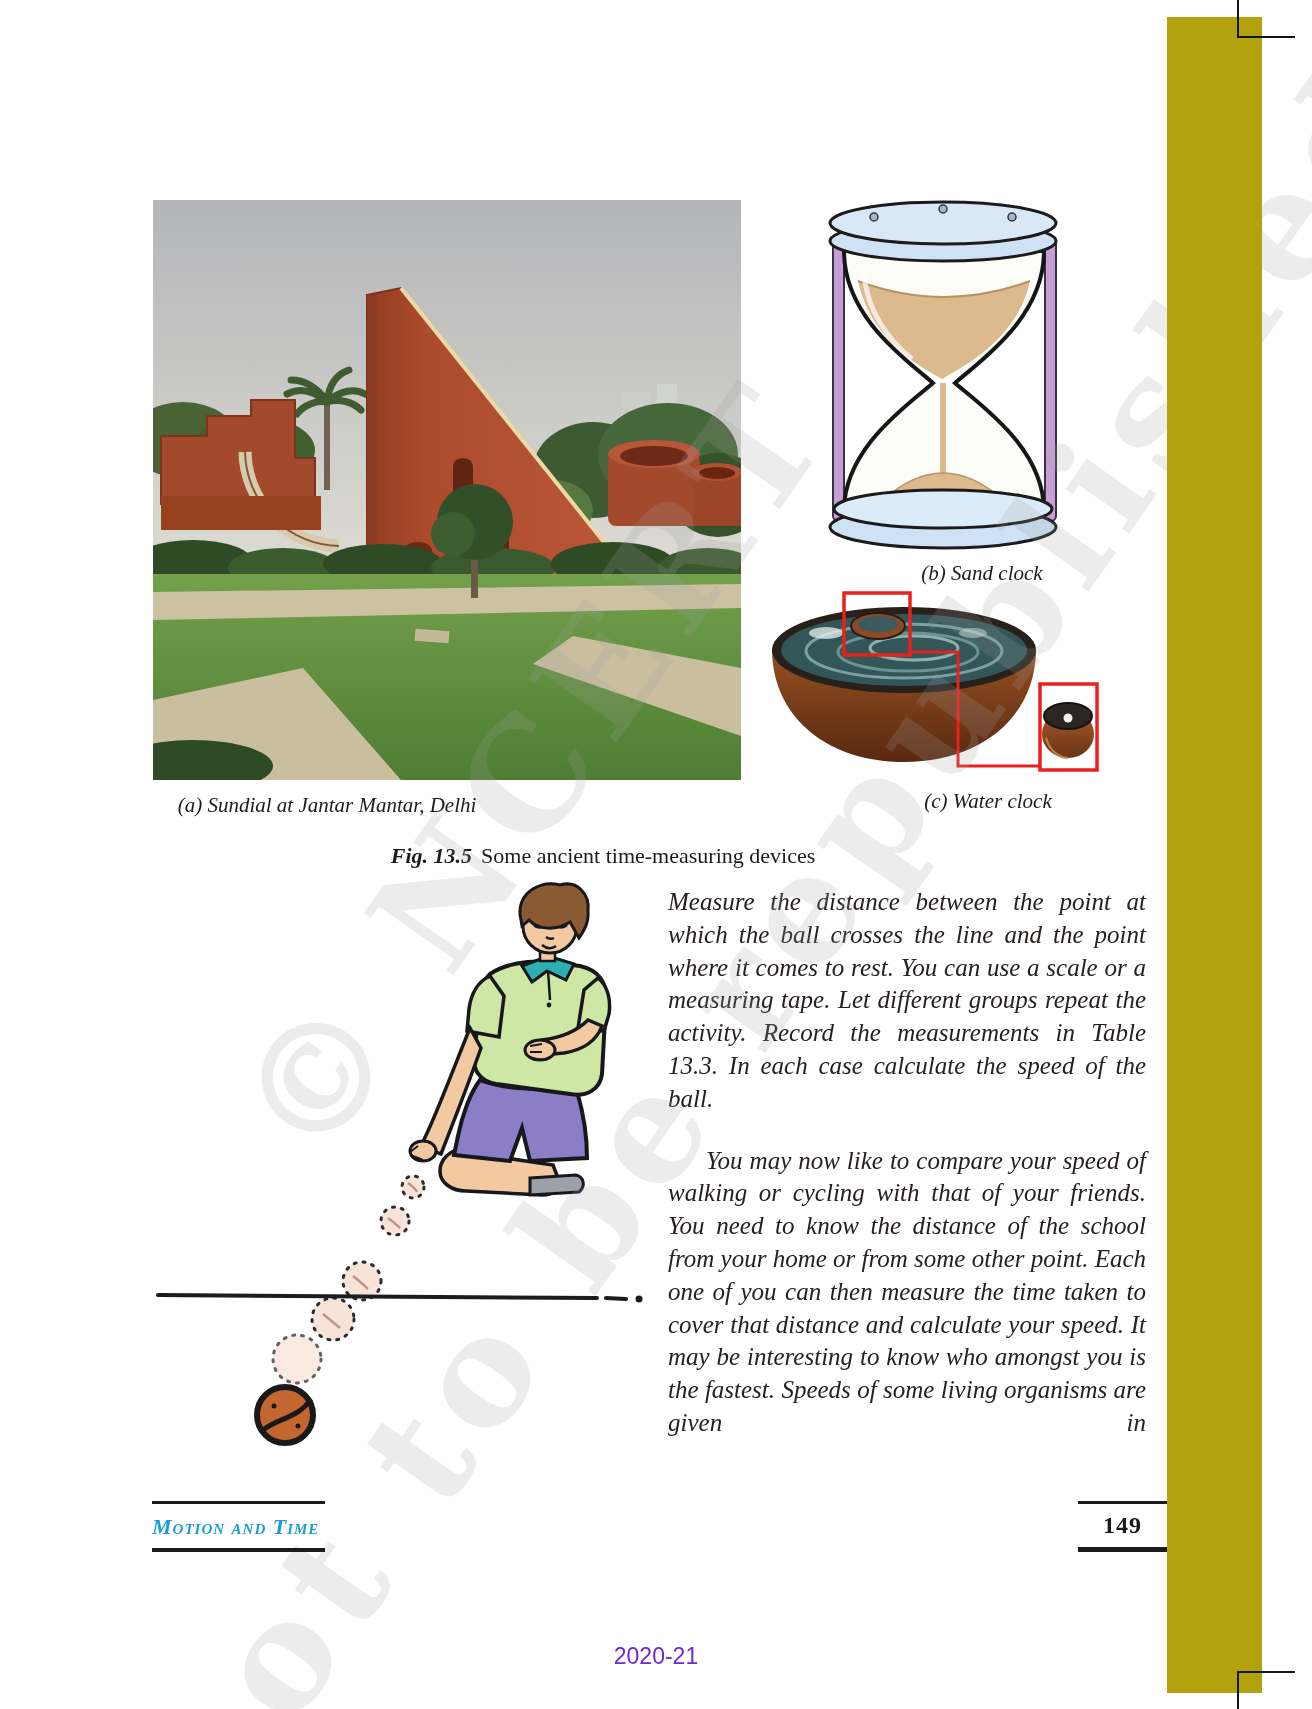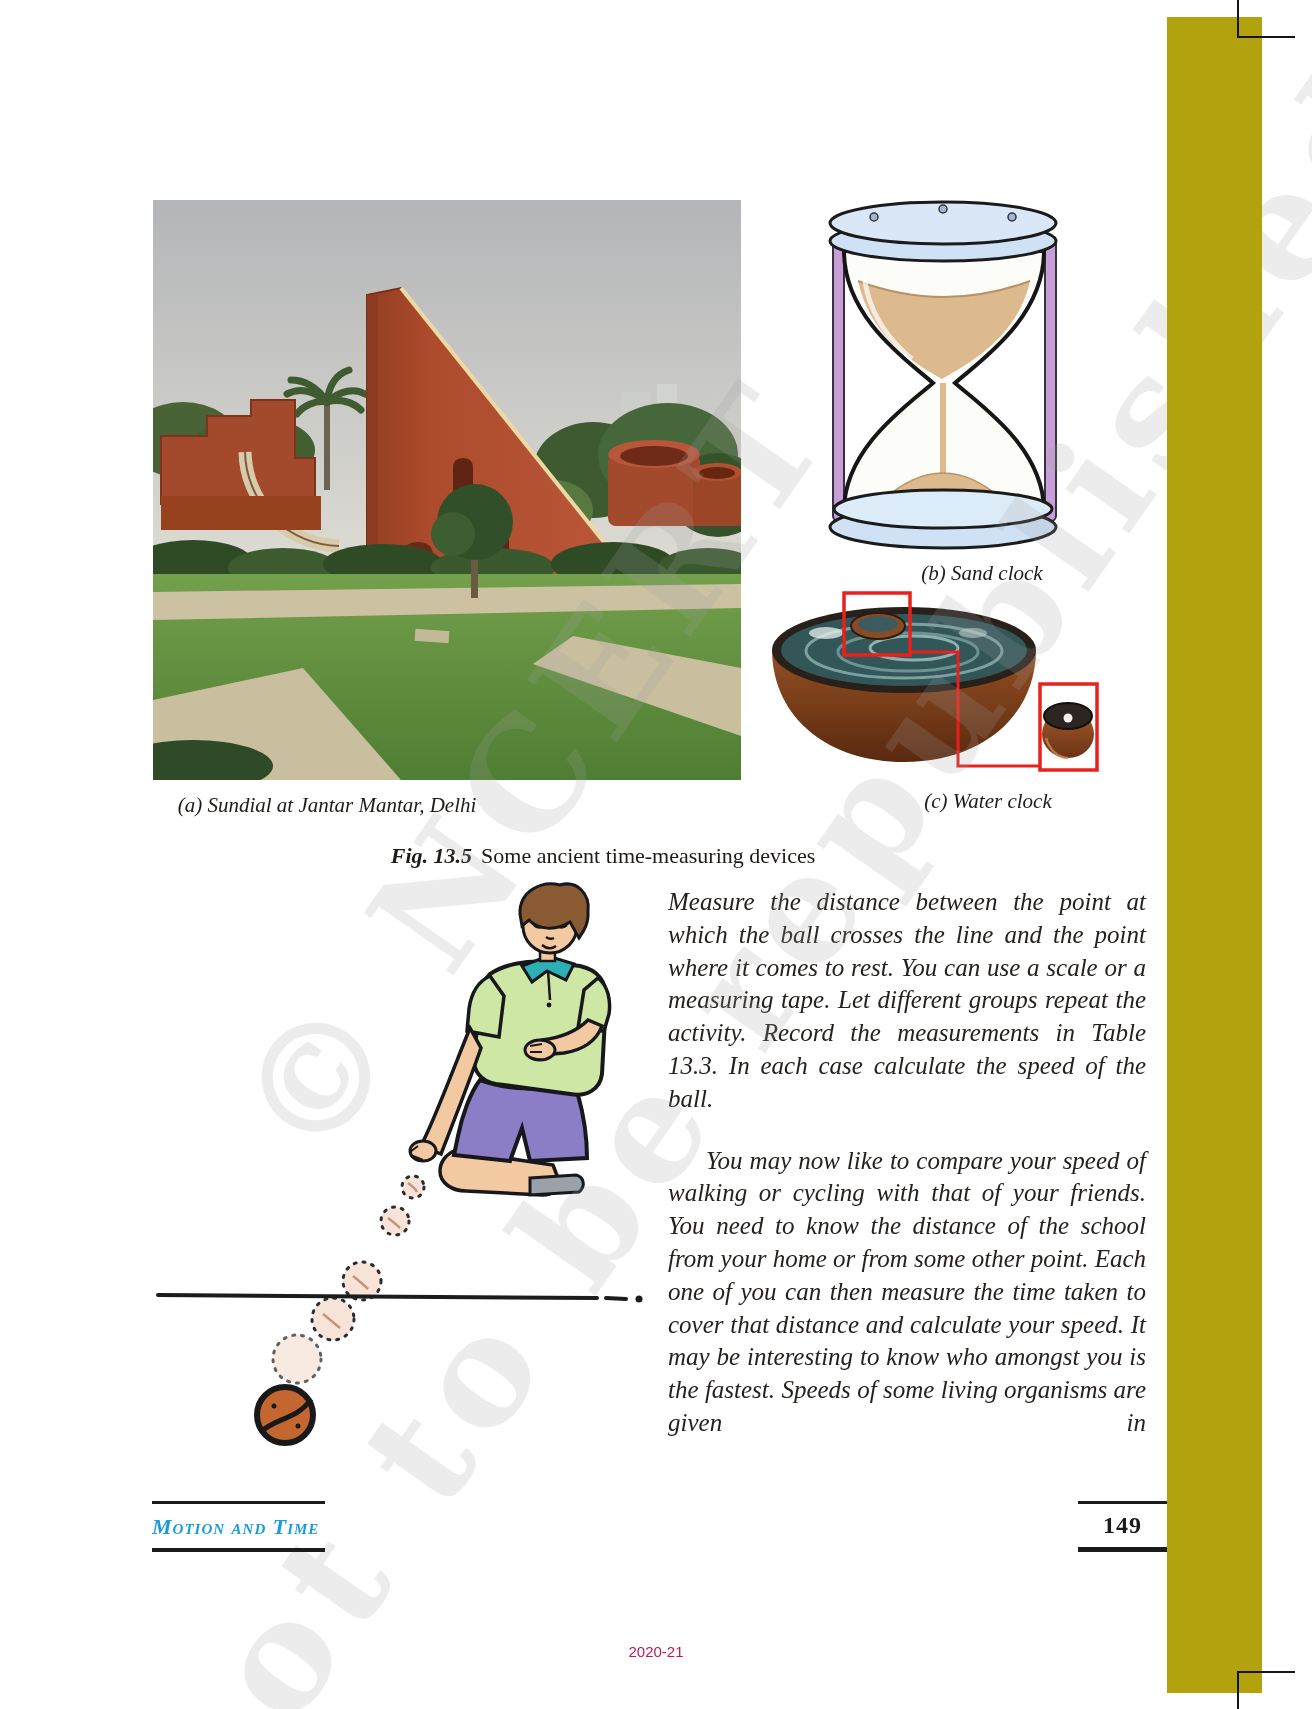--- a/index.html
+++ b/index.html
@@ -64,21 +64,21 @@
     font-variant:small-caps;font-weight:bold;font-size:22px;letter-spacing:1px;
     color:#1a9cd8;
     font-style:italic;
   }
   .page-number{
     position:absolute;left:1078px;top:1512px;width:89px;text-align:center;z-index:40;
     font-weight:bold;font-size:24px;color:#1b1b1b;letter-spacing:1px;
   }
   .print-year{
     position:absolute;left:0;top:1643px;width:1312px;text-align:center;z-index:40;
-    font-family:"Liberation Sans",sans-serif;font-size:15px;color:#be185d;
+    font-family:"Liberation Sans",sans-serif;font-size:23px;color:#6d28d9;
   }
 </style>
 </head>
 <body>
 
 <div class="page">
 
   <svg class="sundial-photo" viewBox="0 0 588 580" preserveAspectRatio="none">
     <defs>
       <linearGradient id="sky" x1="0" y1="0" x2="0" y2="1">

